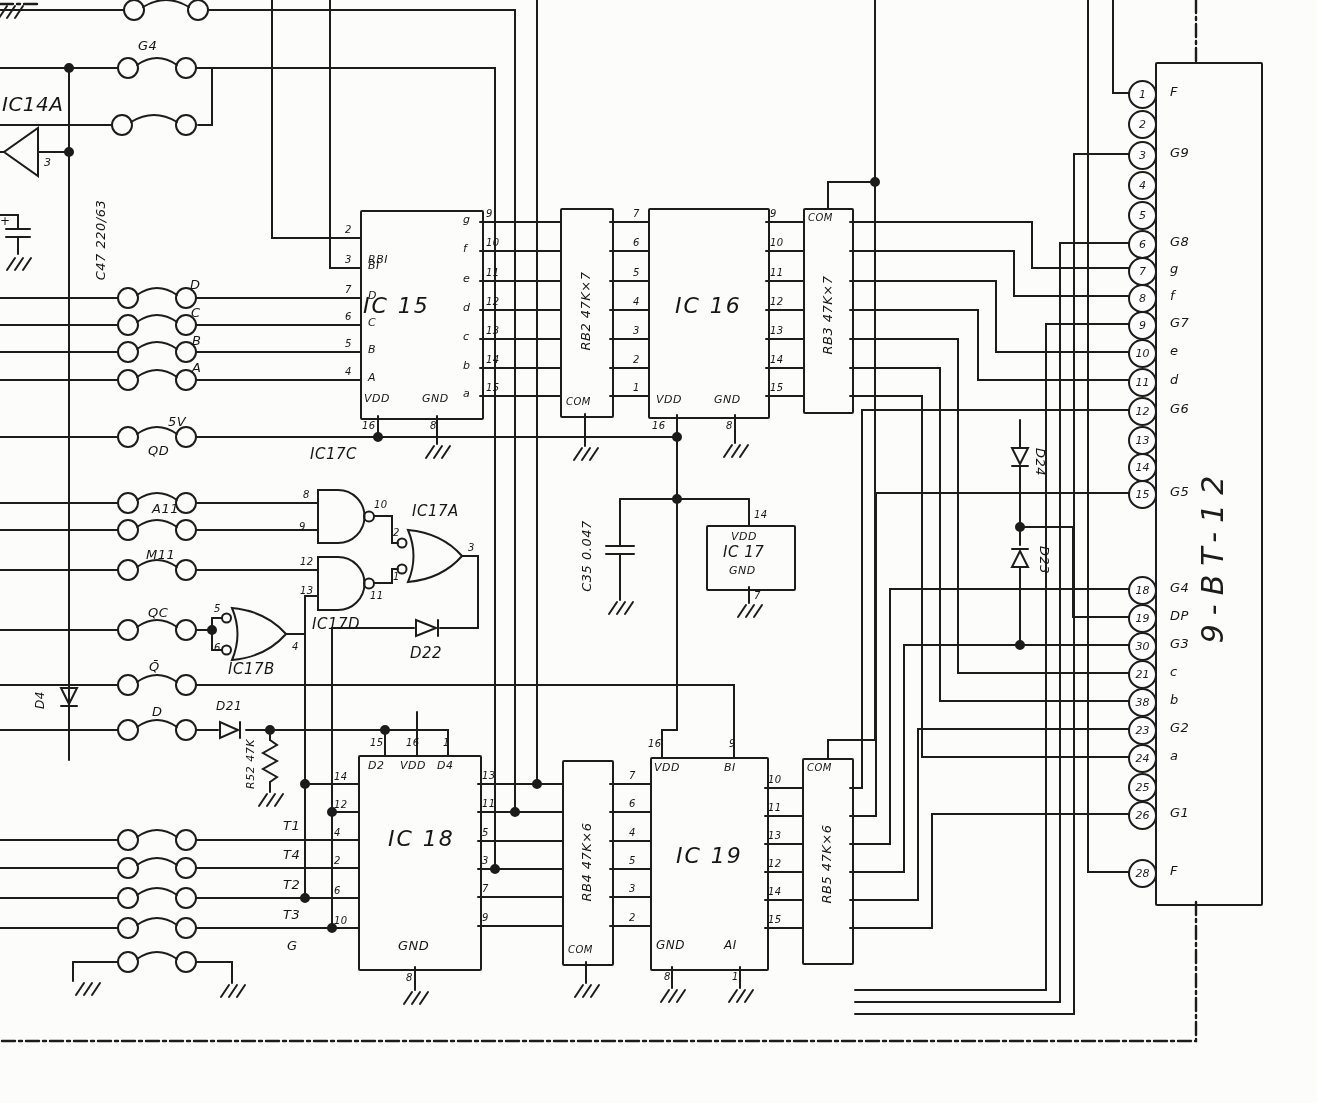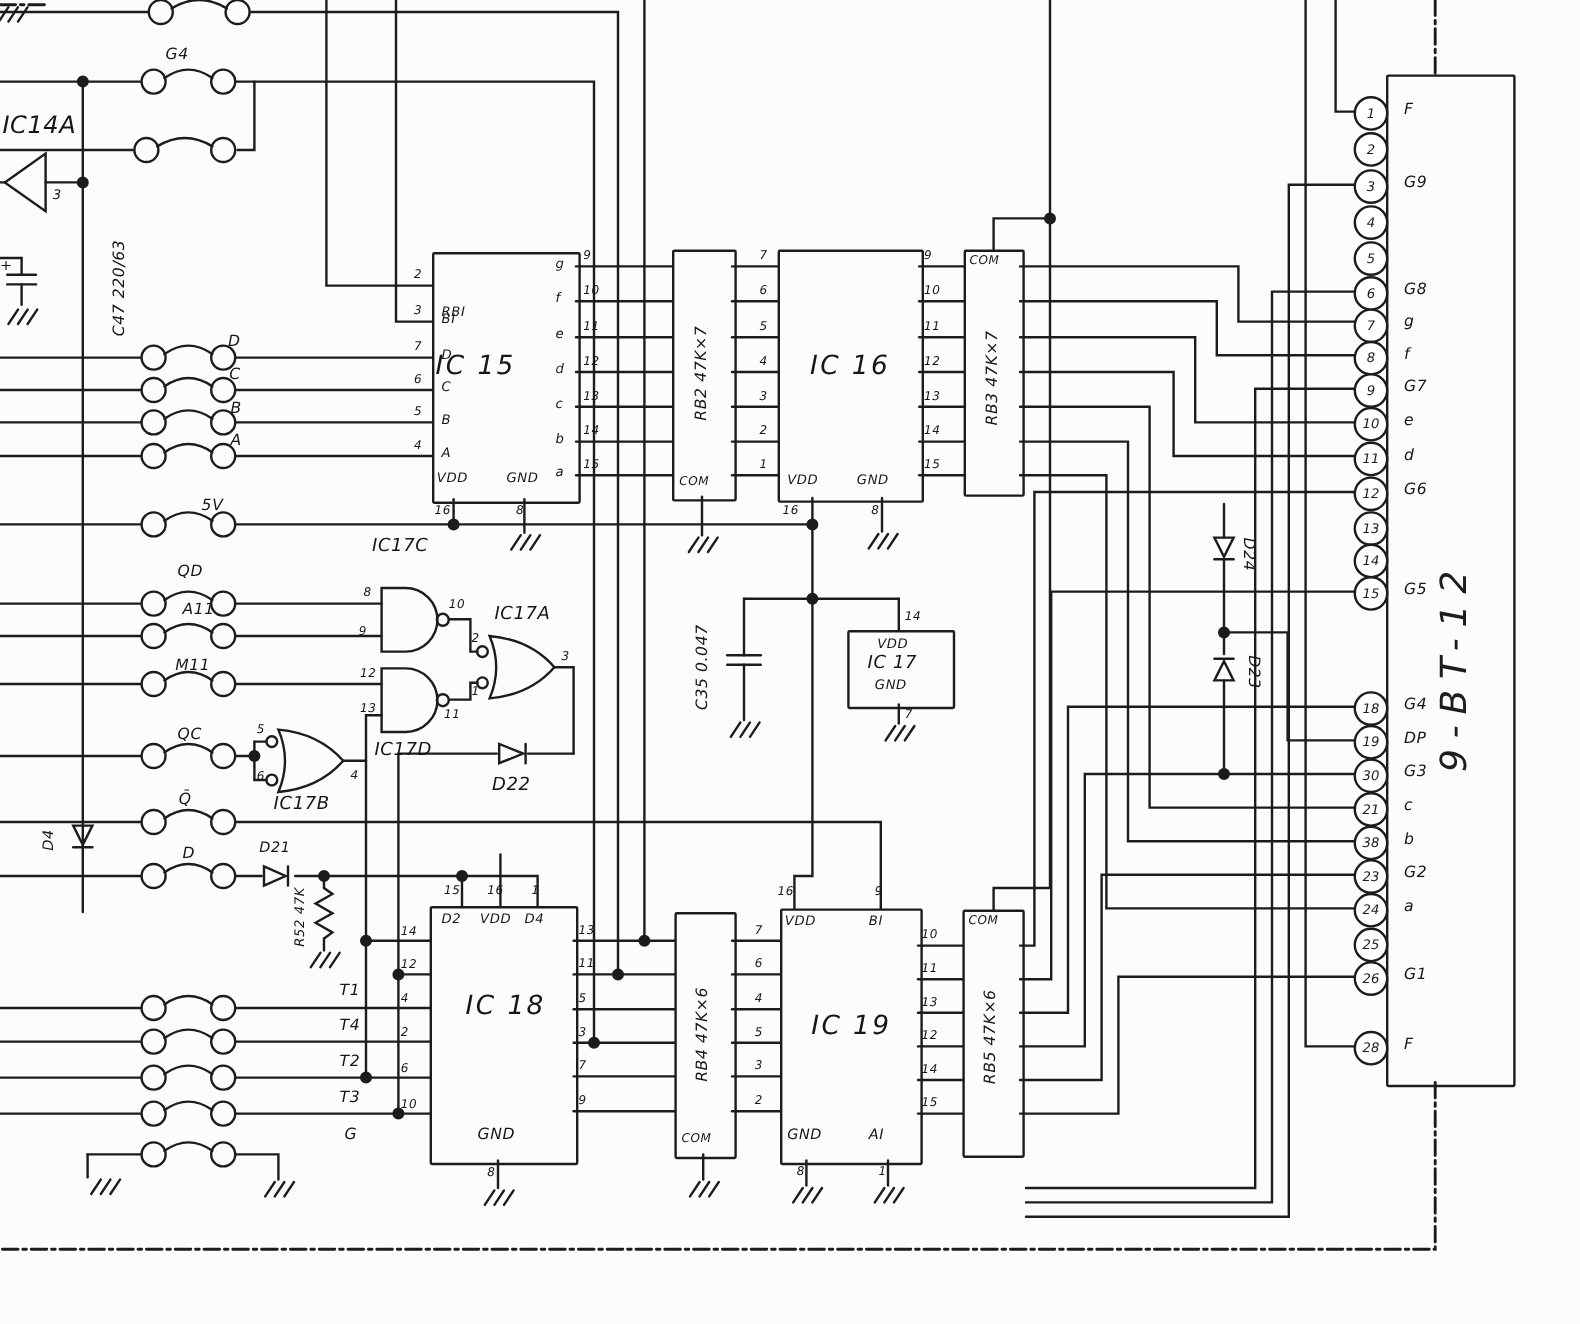--- a/index.html
+++ b/index.html
@@ -424,21 +424,21 @@
       <span class="lb s15" style="left: 723px; top: 543px;">IC 17</span>
       <span class="lb s11" style="left: 729px; top: 564px;">GND</span>
       <span class="lb s10" style="left: 754px; top: 509px;">14</span>
       <span class="lb s10" style="left: 754px; top: 590px;">7</span>
       <span class="lb s13" style="left: 138px; top: 38px;">G4</span>
       <span class="lb s13" style="left: 190px; top: 277px;">D</span>
       <span class="lb s13" style="left: 191px; top: 305px;">C</span>
       <span class="lb s13" style="left: 192px; top: 333px;">B</span>
       <span class="lb s13" style="left: 192px; top: 360px;">A</span>
       <span class="lb s13" style="left: 168px; top: 414px;">5V</span>
-      <span class="lb s13" style="left: 148px; top: 469px;">QD</span>
+      <span class="lb s13" style="left: 148px; top: 443px;">QD</span>
       <span class="lb s13" style="left: 152px; top: 501px;">A11</span>
       <span class="lb s13" style="left: 146px; top: 547px;">M11</span>
       <span class="lb s13" style="left: 148px; top: 605px;">QC</span>
       <span class="lb s13" style="left: 149px; top: 659px;">Q̄</span>
       <span class="lb s13" style="left: 152px; top: 704px;">D</span>
       <span class="lb s13" style="left: 283px; top: 818px;">T1</span>
       <span class="lb s13" style="left: 283px; top: 847px;">T4</span>
       <span class="lb s13" style="left: 283px; top: 877px;">T2</span>
       <span class="lb s13" style="left: 283px; top: 907px;">T3</span>
       <span class="lb s13" style="left: 287px; top: 938px;">G</span>

